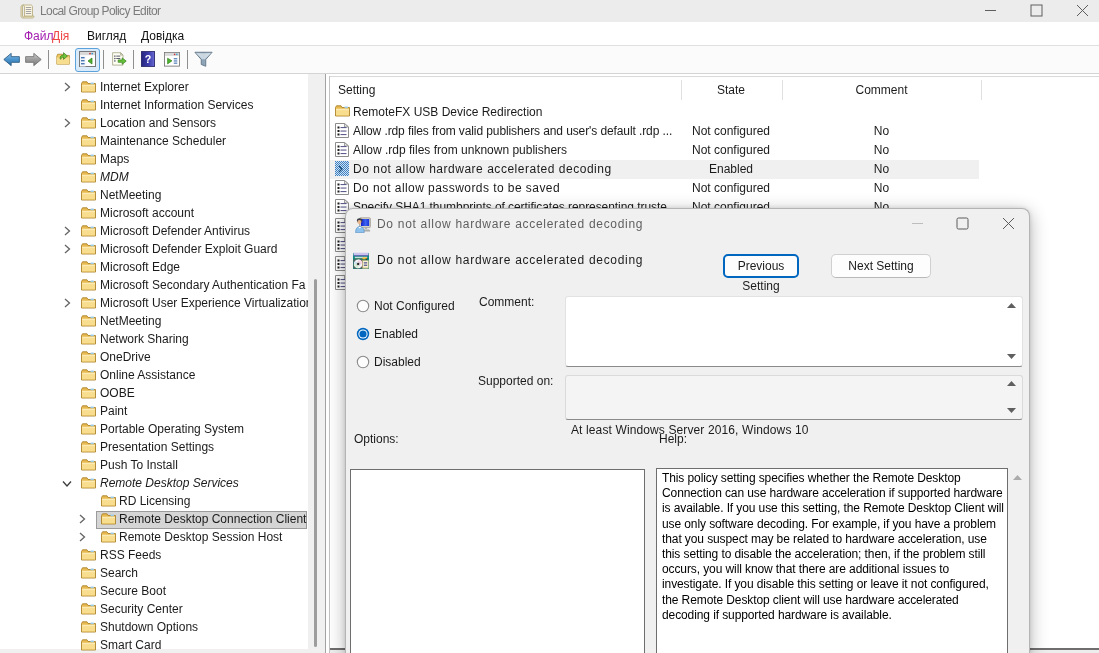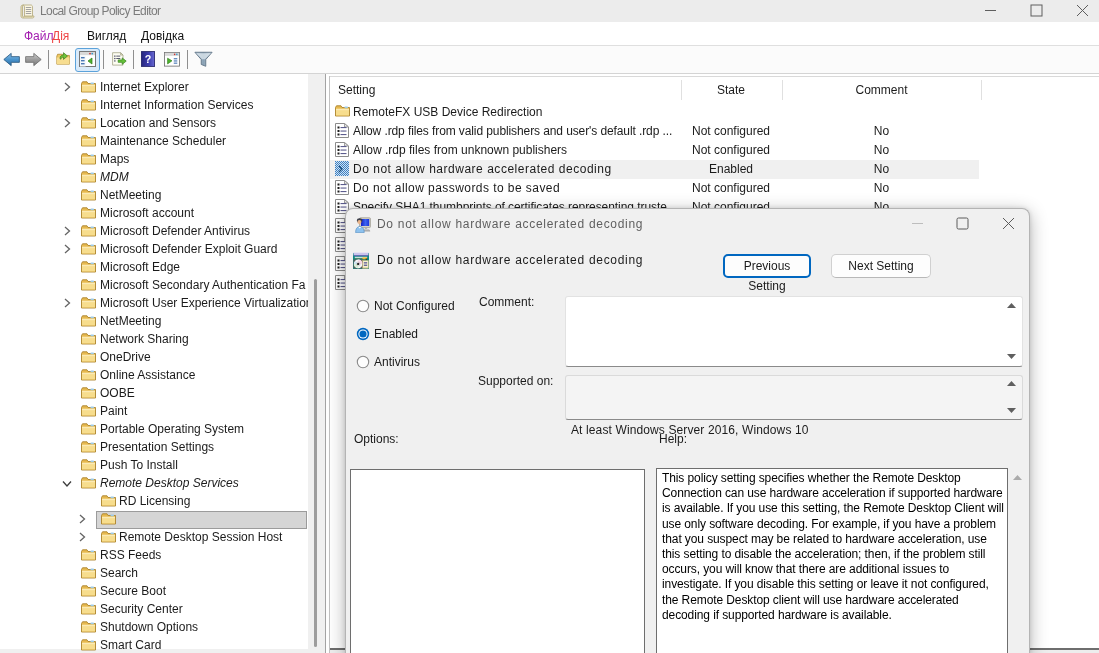--- a/index.html
+++ b/index.html
@@ -315,20 +315,21 @@
 <div class="abs" style="left:96px;top:437px;width:211px;height:18px;background:#d5d5d5;border:1px solid #9b9b9b;"></div>
 <svg class="abs" style="left:78px;top:440px" width="8" height="10" viewBox="0 0 8 10">
 <path d="M2 1 L6.5 5 L2 9" fill="none" stroke="#646464" stroke-width="1.3"></path>
     </svg>
 <svg class="abs" style="left:101px;top:439px" width="15" height="12" viewBox="0 0 15 12">
 <path d="M0.5 2.5 L0.5 11 L14.5 11 L14.5 2.5 L7 2.5 L6 0.8 L1.5 0.8 Z" fill="#e7b94e" stroke="#ad842c" stroke-width="0.9"></path>
 <path d="M1 3.8 L14 3.8 L14 10.5 L1 10.5 Z" fill="#f7dd8d"></path>
 <path d="M1 3.8 L14 3.8 L14 5.2 L1 5.2 Z" fill="#fbeab4"></path>
 <rect x="9.5" y="1.6" width="3.4" height="1.6" rx="0.5" fill="#9ecbe8"></rect>
 </svg>
+<div class="abs t12" style="left:119px;top:437px;">Remote Desktop Connection Client</div>
 <svg class="abs" style="left:78px;top:458px" width="8" height="10" viewBox="0 0 8 10">
 <path d="M2 1 L6.5 5 L2 9" fill="none" stroke="#646464" stroke-width="1.3"></path>
     </svg>
 <svg class="abs" style="left:101px;top:457px" width="15" height="12" viewBox="0 0 15 12">
 <path d="M0.5 2.5 L0.5 11 L14.5 11 L14.5 2.5 L7 2.5 L6 0.8 L1.5 0.8 Z" fill="#e7b94e" stroke="#ad842c" stroke-width="0.9"></path>
 <path d="M1 3.8 L14 3.8 L14 10.5 L1 10.5 Z" fill="#f7dd8d"></path>
 <path d="M1 3.8 L14 3.8 L14 5.2 L1 5.2 Z" fill="#fbeab4"></path>
 <rect x="9.5" y="1.6" width="3.4" height="1.6" rx="0.5" fill="#9ecbe8"></rect>
 </svg>
 <div class="abs t12" style="left:119px;top:455px;">Remote Desktop Session Host</div>
@@ -574,38 +575,38 @@
 <circle cx="5.2" cy="11.9" r="1.2" fill="#2a2a2a"></circle>
 <circle cx="5.2" cy="11.9" r="2" fill="none" stroke="#bbb" stroke-width="0.5"></circle>
 <rect x="9.6" y="8.4" width="5.9" height="8" fill="#f8f0cc" stroke="#b0a468" stroke-width="0.5"></rect>
 <g fill="#5a5a9a">
         <rect x="10.8" y="10.2" width="3.4" height="1.3"></rect>
         <rect x="10.8" y="12.6" width="3.4" height="1.3"></rect>
       </g>
 <rect x="10" y="15" width="5" height="1" fill="#e2d8a8"></rect>
 </svg>
 <div class="abs t12" style="left:31px;top:43px;letter-spacing:0.7px;">Do not allow hardware accelerated decoding</div>
-<div class="abs" style="left:377px;top:45px;width:88px;height:24px;background:#fdfdfd;border:2px solid #0067c0;border-radius:5px;
+<div class="abs" style="left:377px;top:45px;width:76px;height:24px;background:#fdfdfd;border:2px solid #0067c0;border-radius:5px;
 font-size:12px;line-height:20px;text-align:center;color:#1b1b1b;">Previous Setting</div>
 <div class="abs" style="left:485px;top:45px;width:100px;height:24px;background:#fdfdfd;border:1px solid #d0d0d0;border-bottom-color:#b8b8b8;border-radius:5px;
 font-size:12px;line-height:22px;text-align:center;color:#1b1b1b;">Next Setting</div>
 <svg class="abs" style="left:10px;top:90px" width="14" height="14" viewBox="0 0 14 14">
 <circle cx="7" cy="7" r="5.7" fill="#fdfdfd" stroke="#8a8a8a" stroke-width="1.1"></circle>
     </svg>
 <div class="abs t12" style="left:28px;top:89px;">Not Configured</div>
 <svg class="abs" style="left:10px;top:118px" width="14" height="14" viewBox="0 0 14 14">
 <circle cx="7" cy="7" r="6.2" fill="#0067c0"></circle>
       <circle cx="7" cy="7" r="4.6" fill="#fff"></circle>
       <circle cx="7" cy="7" r="3.6" fill="#0067c0"></circle>
     </svg>
 <div class="abs t12" style="left:28px;top:117px;">Enabled</div>
 <svg class="abs" style="left:10px;top:146px" width="14" height="14" viewBox="0 0 14 14">
 <circle cx="7" cy="7" r="5.7" fill="#fdfdfd" stroke="#8a8a8a" stroke-width="1.1"></circle>
     </svg>
-<div class="abs t12" style="left:28px;top:145px;">Antivirus</div>
+<div class="abs t12" style="left:28px;top:145px;">Disabled</div>
 <div class="abs t12" style="left:133px;top:85px;">Comment:</div>
 <div class="abs" style="left:219px;top:87px;width:458px;height:71px;background:#fff;border:1px solid #e2e2e2;border-bottom-color:#8a8a8a;border-radius:3px;"></div>
 <svg class="abs" style="left:661px;top:94px" width="9" height="5" viewBox="0 0 9 5">
       <path d="M4.5 0 L9 5 L0 5 Z" fill="#5f5f5f"></path>
     </svg>
 <svg class="abs" style="left:661px;top:145px" width="9" height="5" viewBox="0 0 9 5">
       <path d="M0 0 L9 0 L4.5 5 Z" fill="#5f5f5f"></path>
     </svg>
 <div class="abs t12" style="left:132px;top:164px;">Supported on:</div>
 <div class="abs" style="left:219px;top:166px;width:458px;height:45px;background:#f4f4f4;border:1px solid #dadada;border-bottom-color:#8a8a8a;border-radius:3px;"></div>

